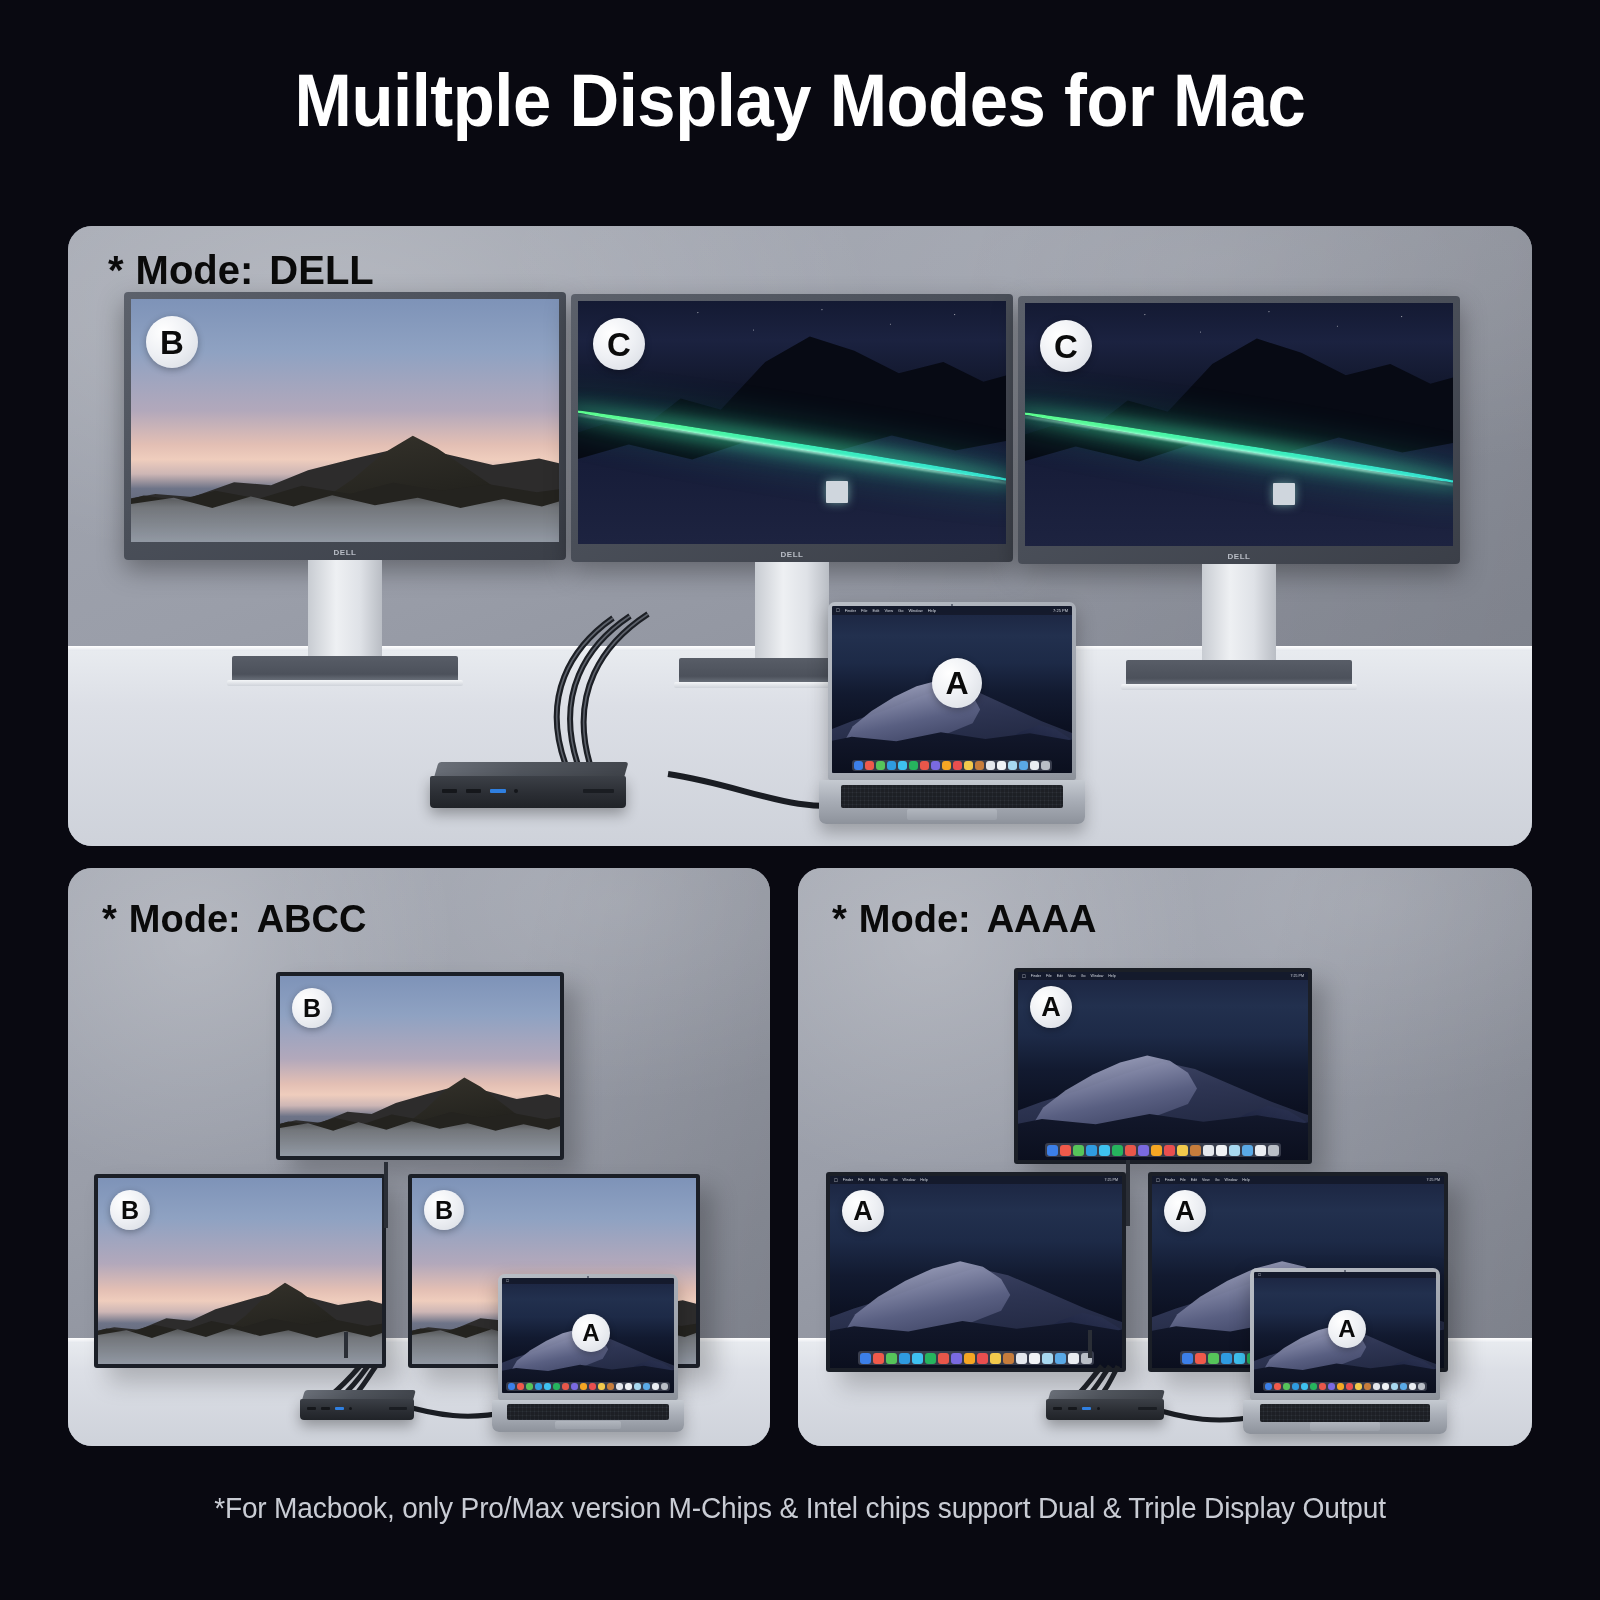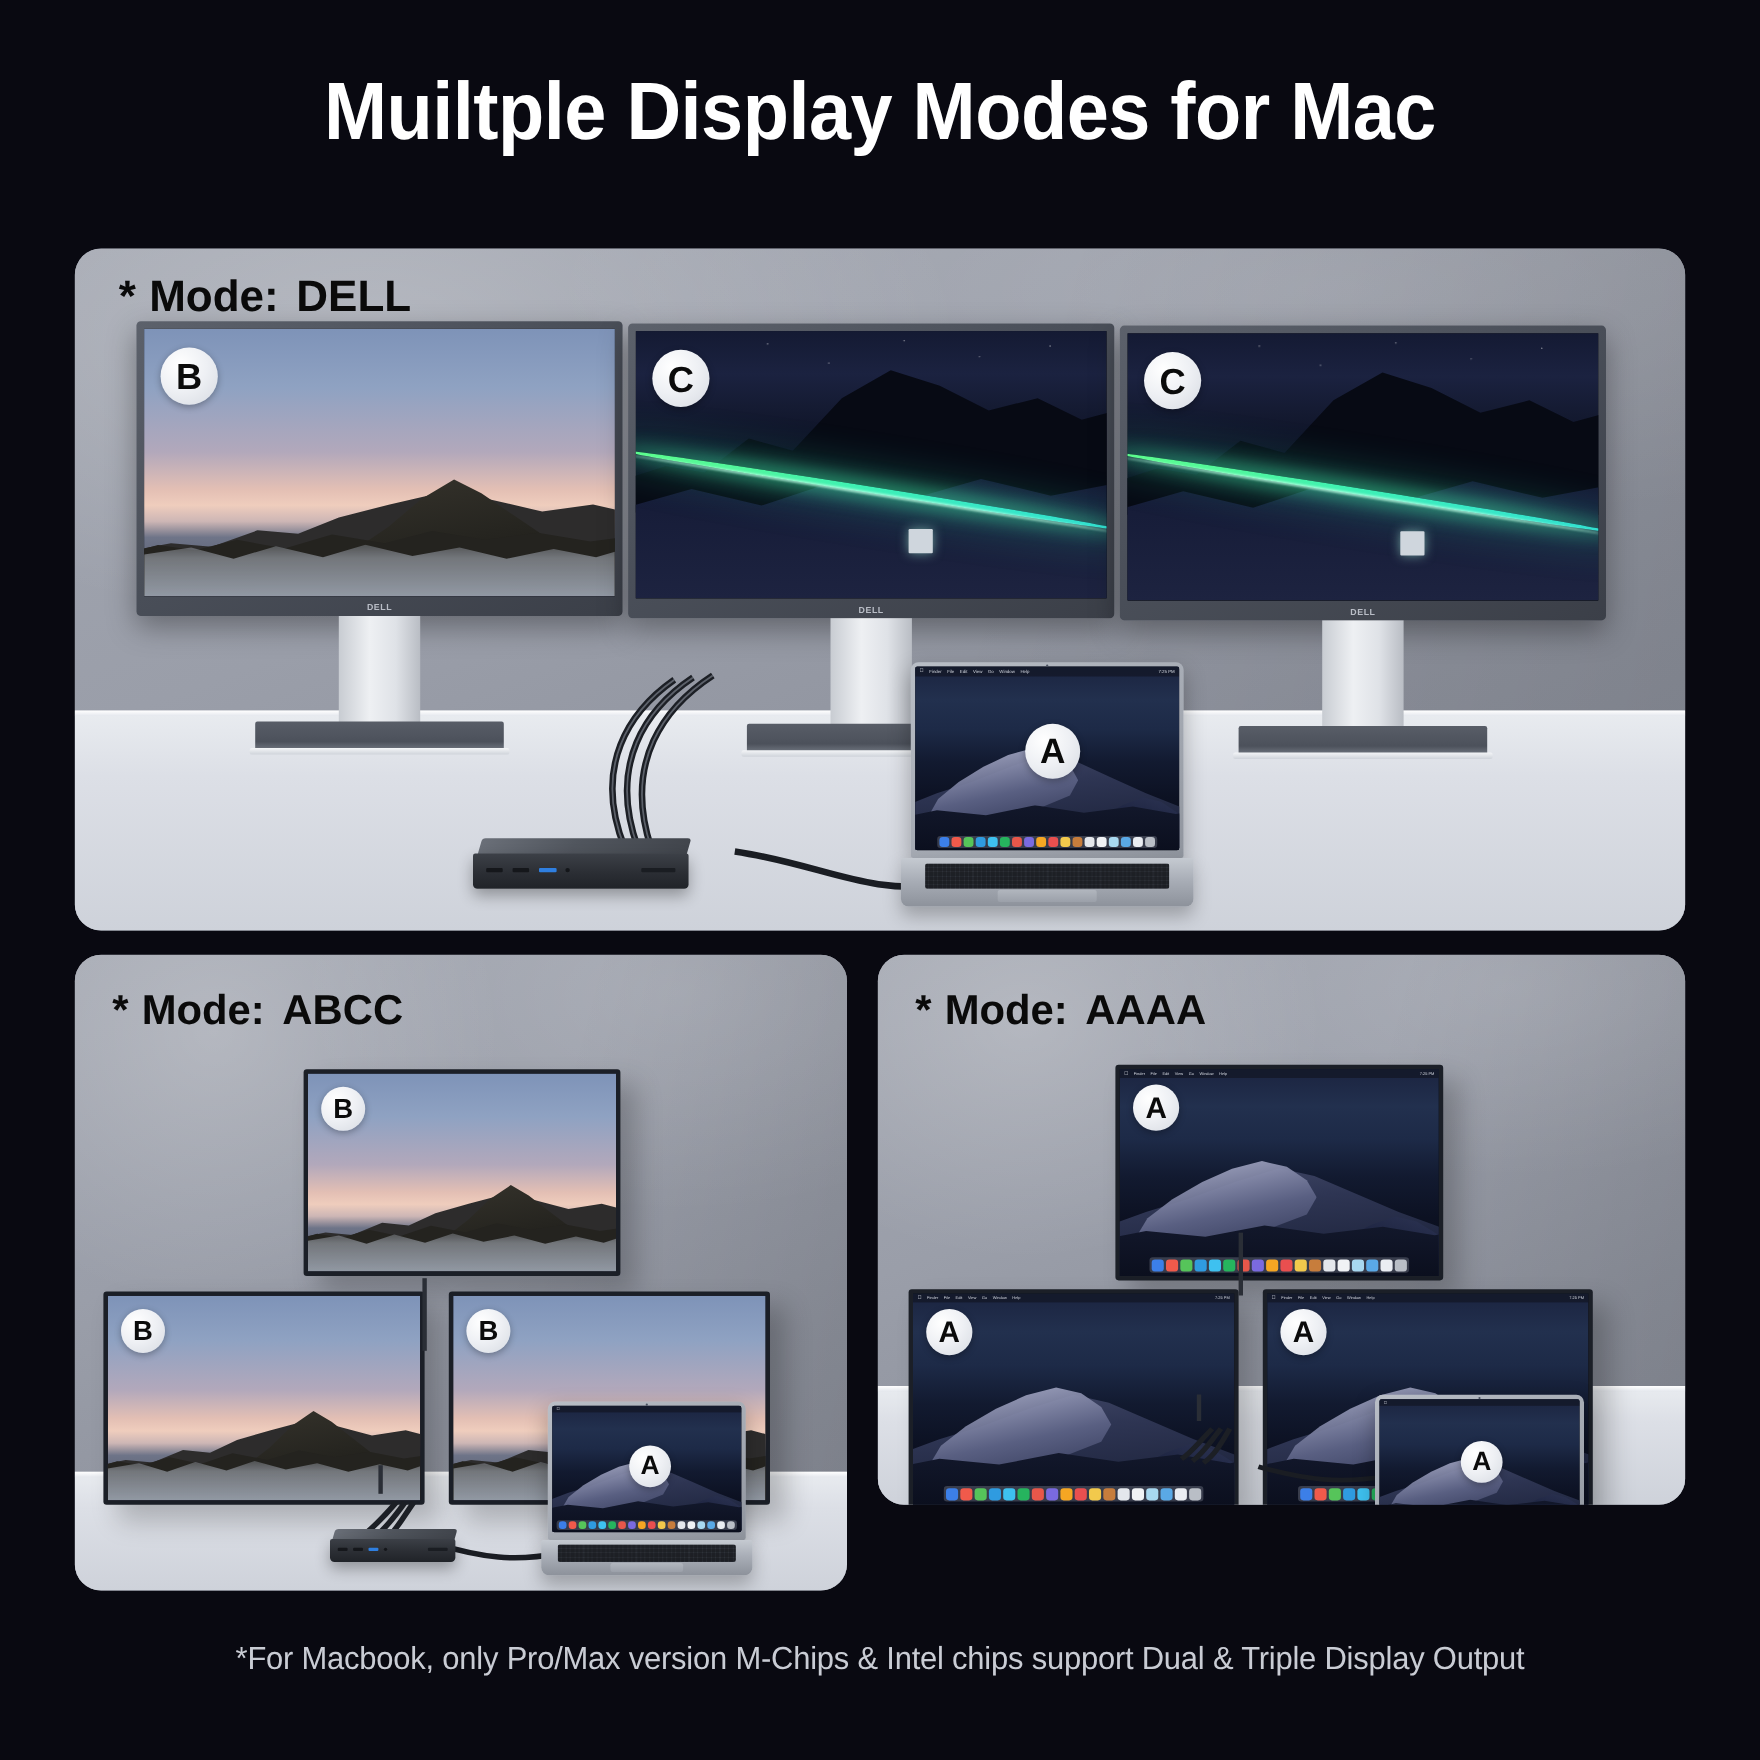--- a/index.html
+++ b/index.html
@@ -50,21 +50,21 @@
   
   .panel {
     position: absolute;
     border-radius: 24px;
     overflow: hidden;
     background: #9498a3;
   }
 
   .panel-abcc  { left: 68px;  top: 226px;  width: 1464px; height: 620px; }
   .panel-abbb  { left: 68px;  top: 868px;  width: 702px;  height: 578px; }
-  .panel-aaaa  { left: 798px; top: 868px;  width: 734px;  height: 500px; }
+  .panel-aaaa  { left: 798px; top: 868px;  width: 734px;  height: 578px; }
 
   
   .wall {
     position: absolute; left: 0; top: 0; width: 100%; height: 100%;
     background:
       radial-gradient(ellipse 60% 70% at 18% 12%, rgba(255,255,255,0.22), rgba(255,255,255,0) 62%),
       radial-gradient(ellipse 85% 60% at 78% 6%, rgba(255,255,255,0.13), rgba(255,255,255,0) 58%),
       linear-gradient(160deg, #a3a7b1 0%, #9a9ea9 38%, #8e929d 72%, #878b96 100%);
   }
   .wall::after {

